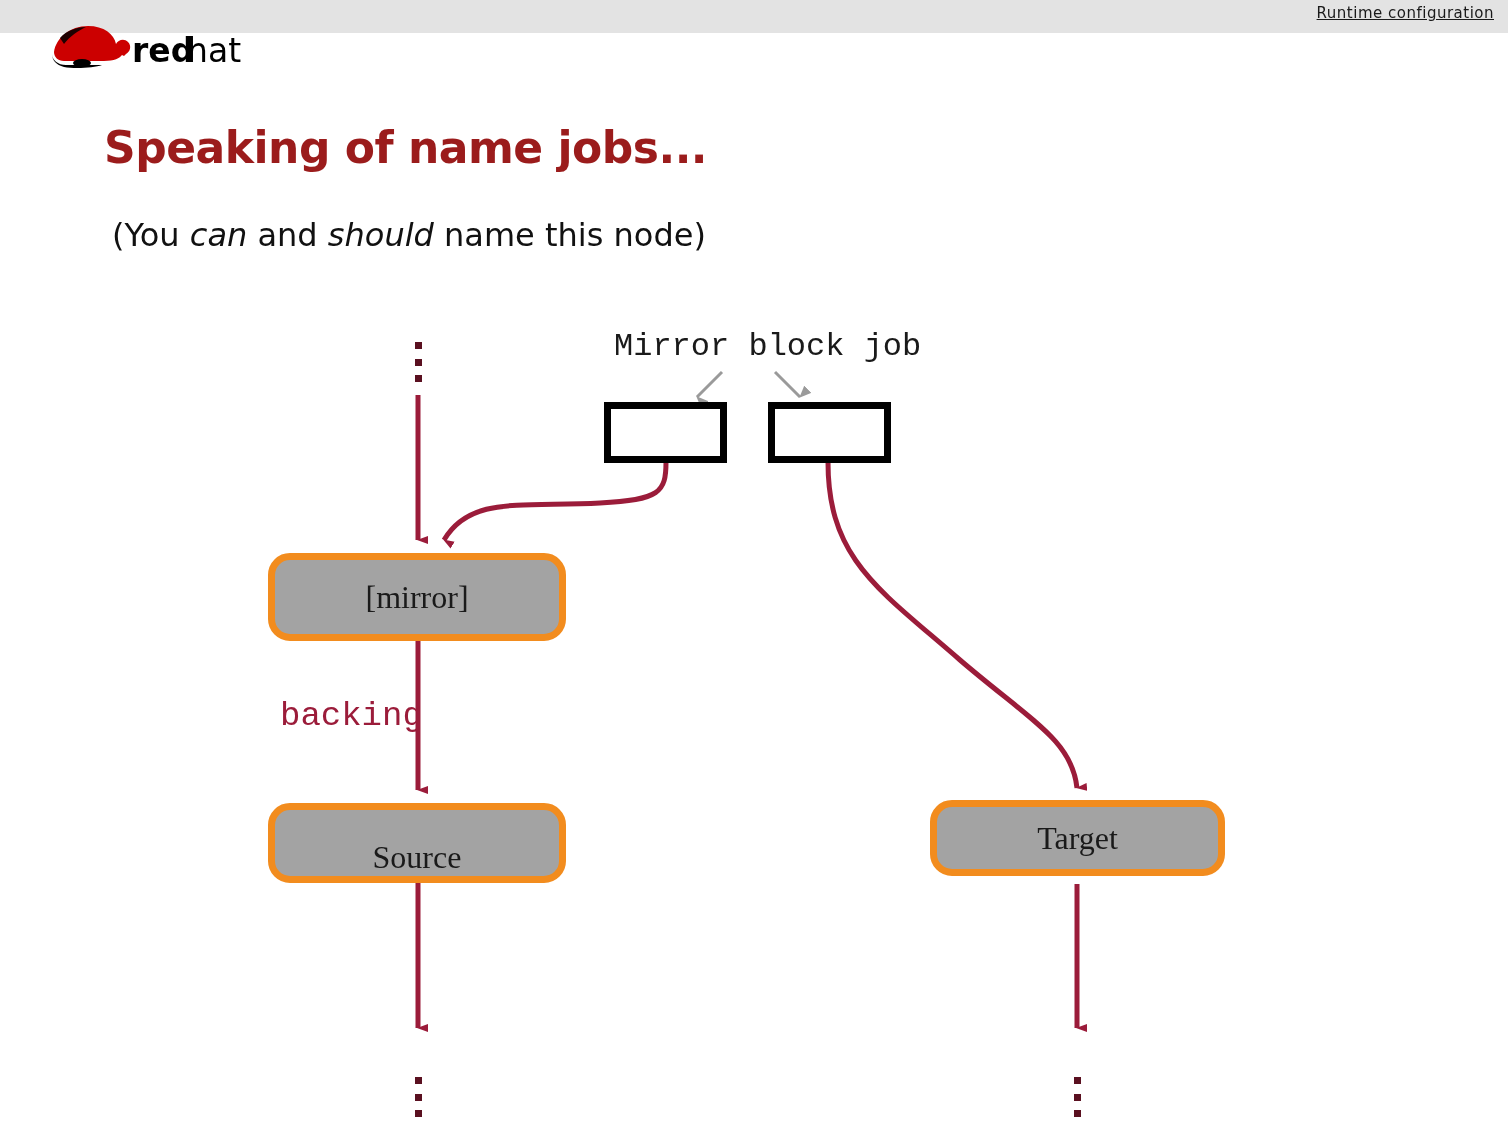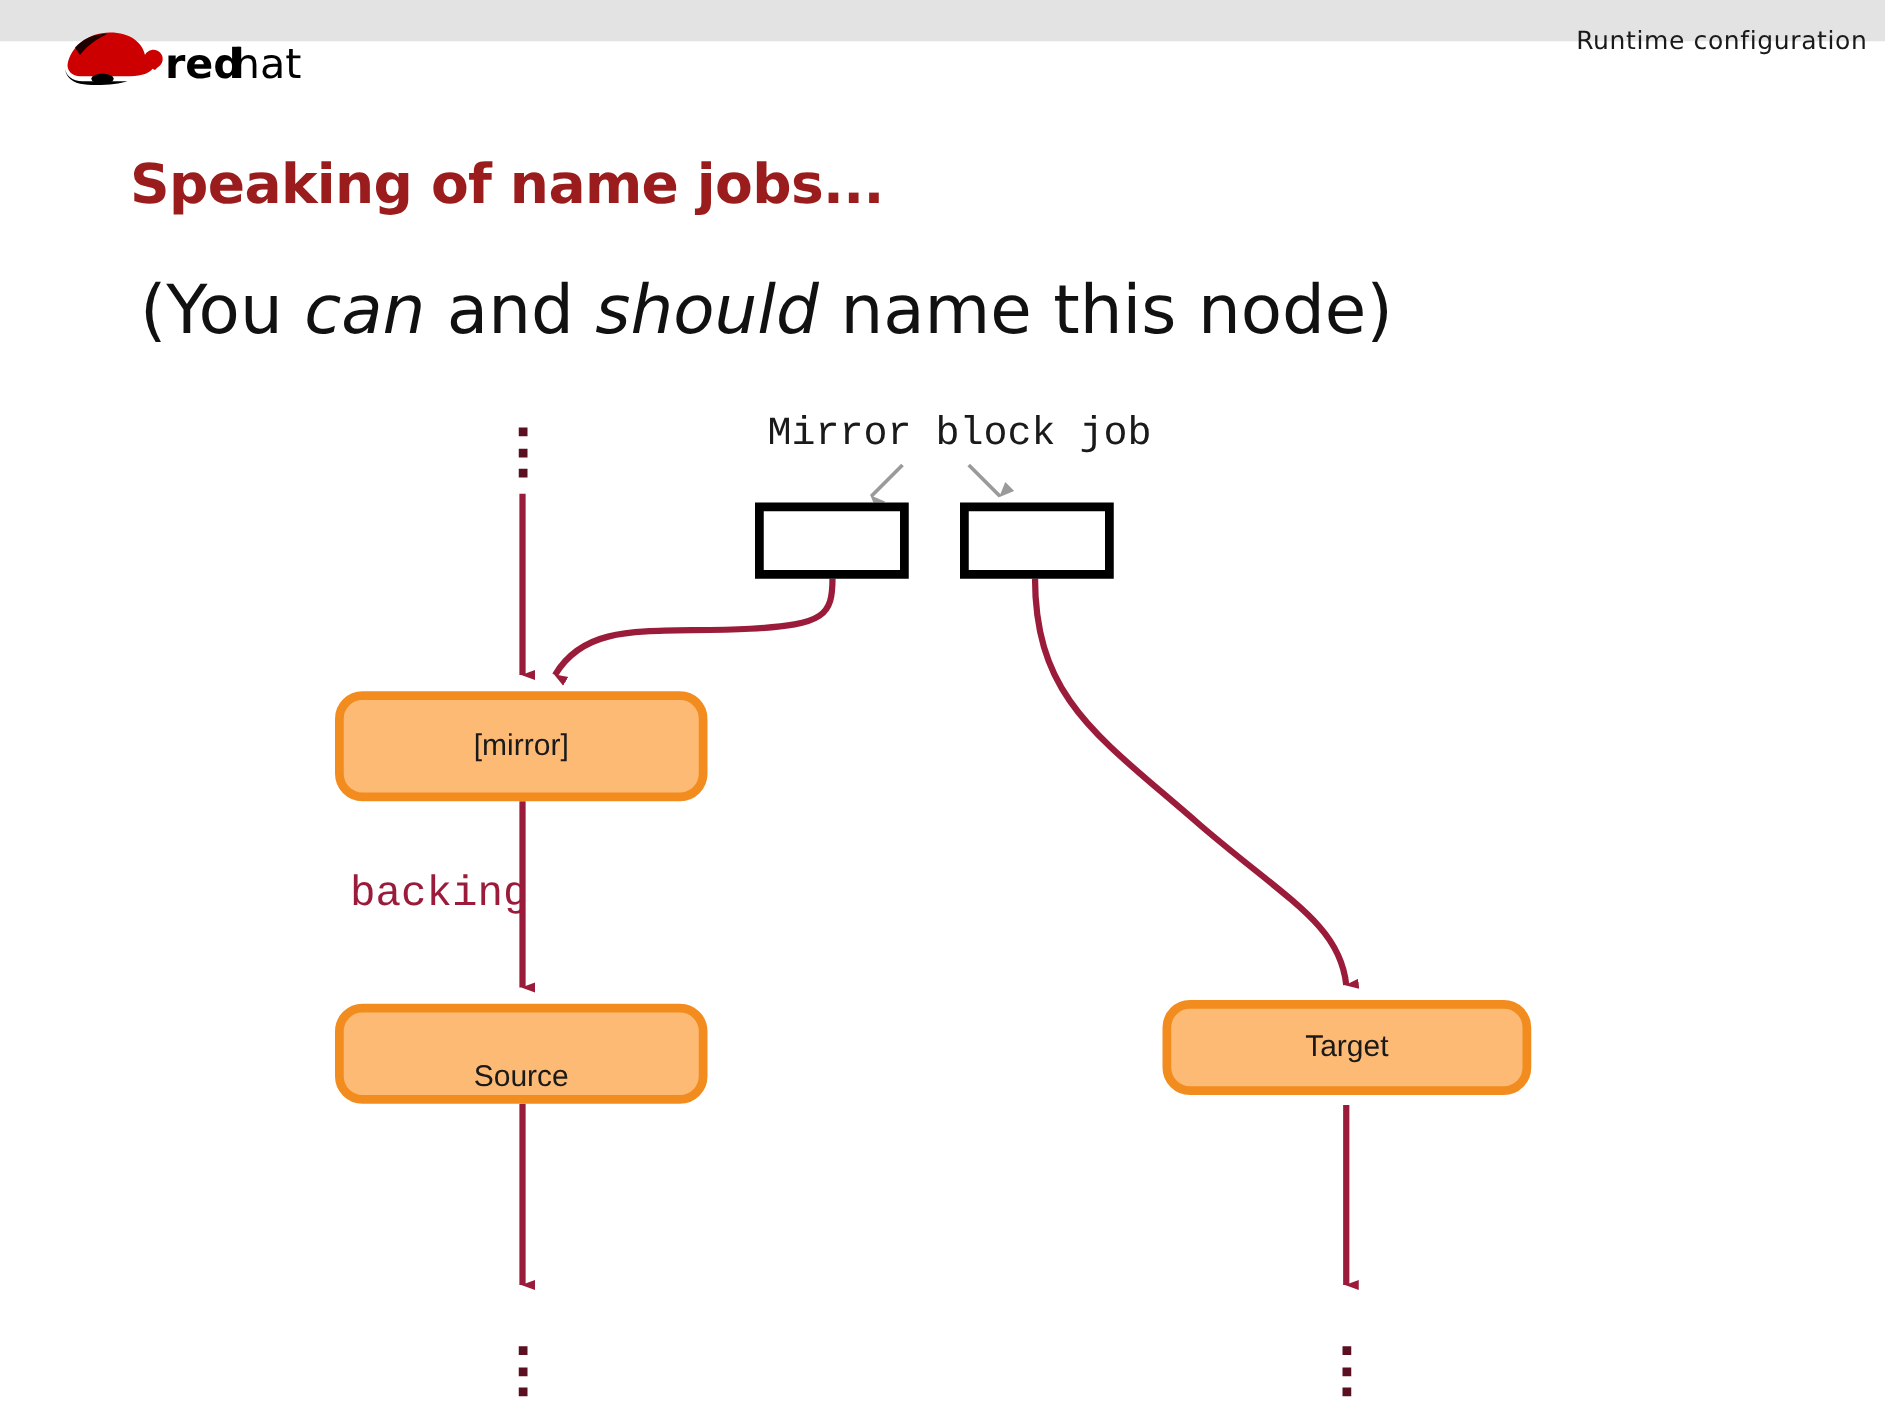--- a/index.html
+++ b/index.html
@@ -9,59 +9,60 @@
     font-family:"DejaVu Sans", sans-serif;
     overflow:hidden;
     position:relative;
   }
   
   #header-bar{
     position:absolute;left:0;top:0;width:1508px;height:33px;
     background:#e3e3e3;
   }
   #header-title{
-    position:absolute;right:14px;top:20px;
+    position:absolute;right:14px;top:4px;
     font-family:"DejaVu Sans", sans-serif;
-    font-size:20px;color:#1a1a1a;letter-spacing:0.5px;
+    font-size:15px;color:#1a1a1a;letter-spacing:0.5px;
     white-space:nowrap;
+    text-decoration:underline;
   }
   
   #logo{
     position:absolute;left:44px;top:22px;width:200px;height:50px;
   }
   #logo svg{display:block;}
   
   #slide-title{
     position:absolute;left:104px;top:122px;
     font-family:"DejaVu Sans", sans-serif;
     font-weight:bold;font-size:44px;
     color:#9b1c1c;letter-spacing:-0.5px;
     white-space:nowrap;
   }
   #slide-subtitle{
     position:absolute;left:112px;top:216px;
     font-family:"DejaVu Sans", sans-serif;
-    font-size:54px;color:#111111;
+    font-size:32px;color:#111111;
     white-space:nowrap;
   }
   #slide-subtitle .it{font-style:italic;}
   
   #diagram{
     position:absolute;left:0;top:0;width:1508px;height:1131px;
     pointer-events:none;
   }
   .node{
     position:absolute;
     border:7px solid #f28c1e;
     border-radius:22px;
-    background:#fdba74;
+    background:#a3a3a3;
     box-sizing:border-box;
     display:flex;align-items:center;justify-content:center;
-    font-family:Liberation Sans, sans-serif;
-    font-size:24px;color:#1a1a1a;
+    font-family:Liberation Serif, serif;
+    font-size:32px;color:#1a1a1a;
   }
   .jobbox{
     position:absolute;
     border:7px solid #000000;
     background:#ffffff;
     box-sizing:border-box;
   }
   .diagram-label{
     position:absolute;
     font-family:Liberation Mono, monospace;

